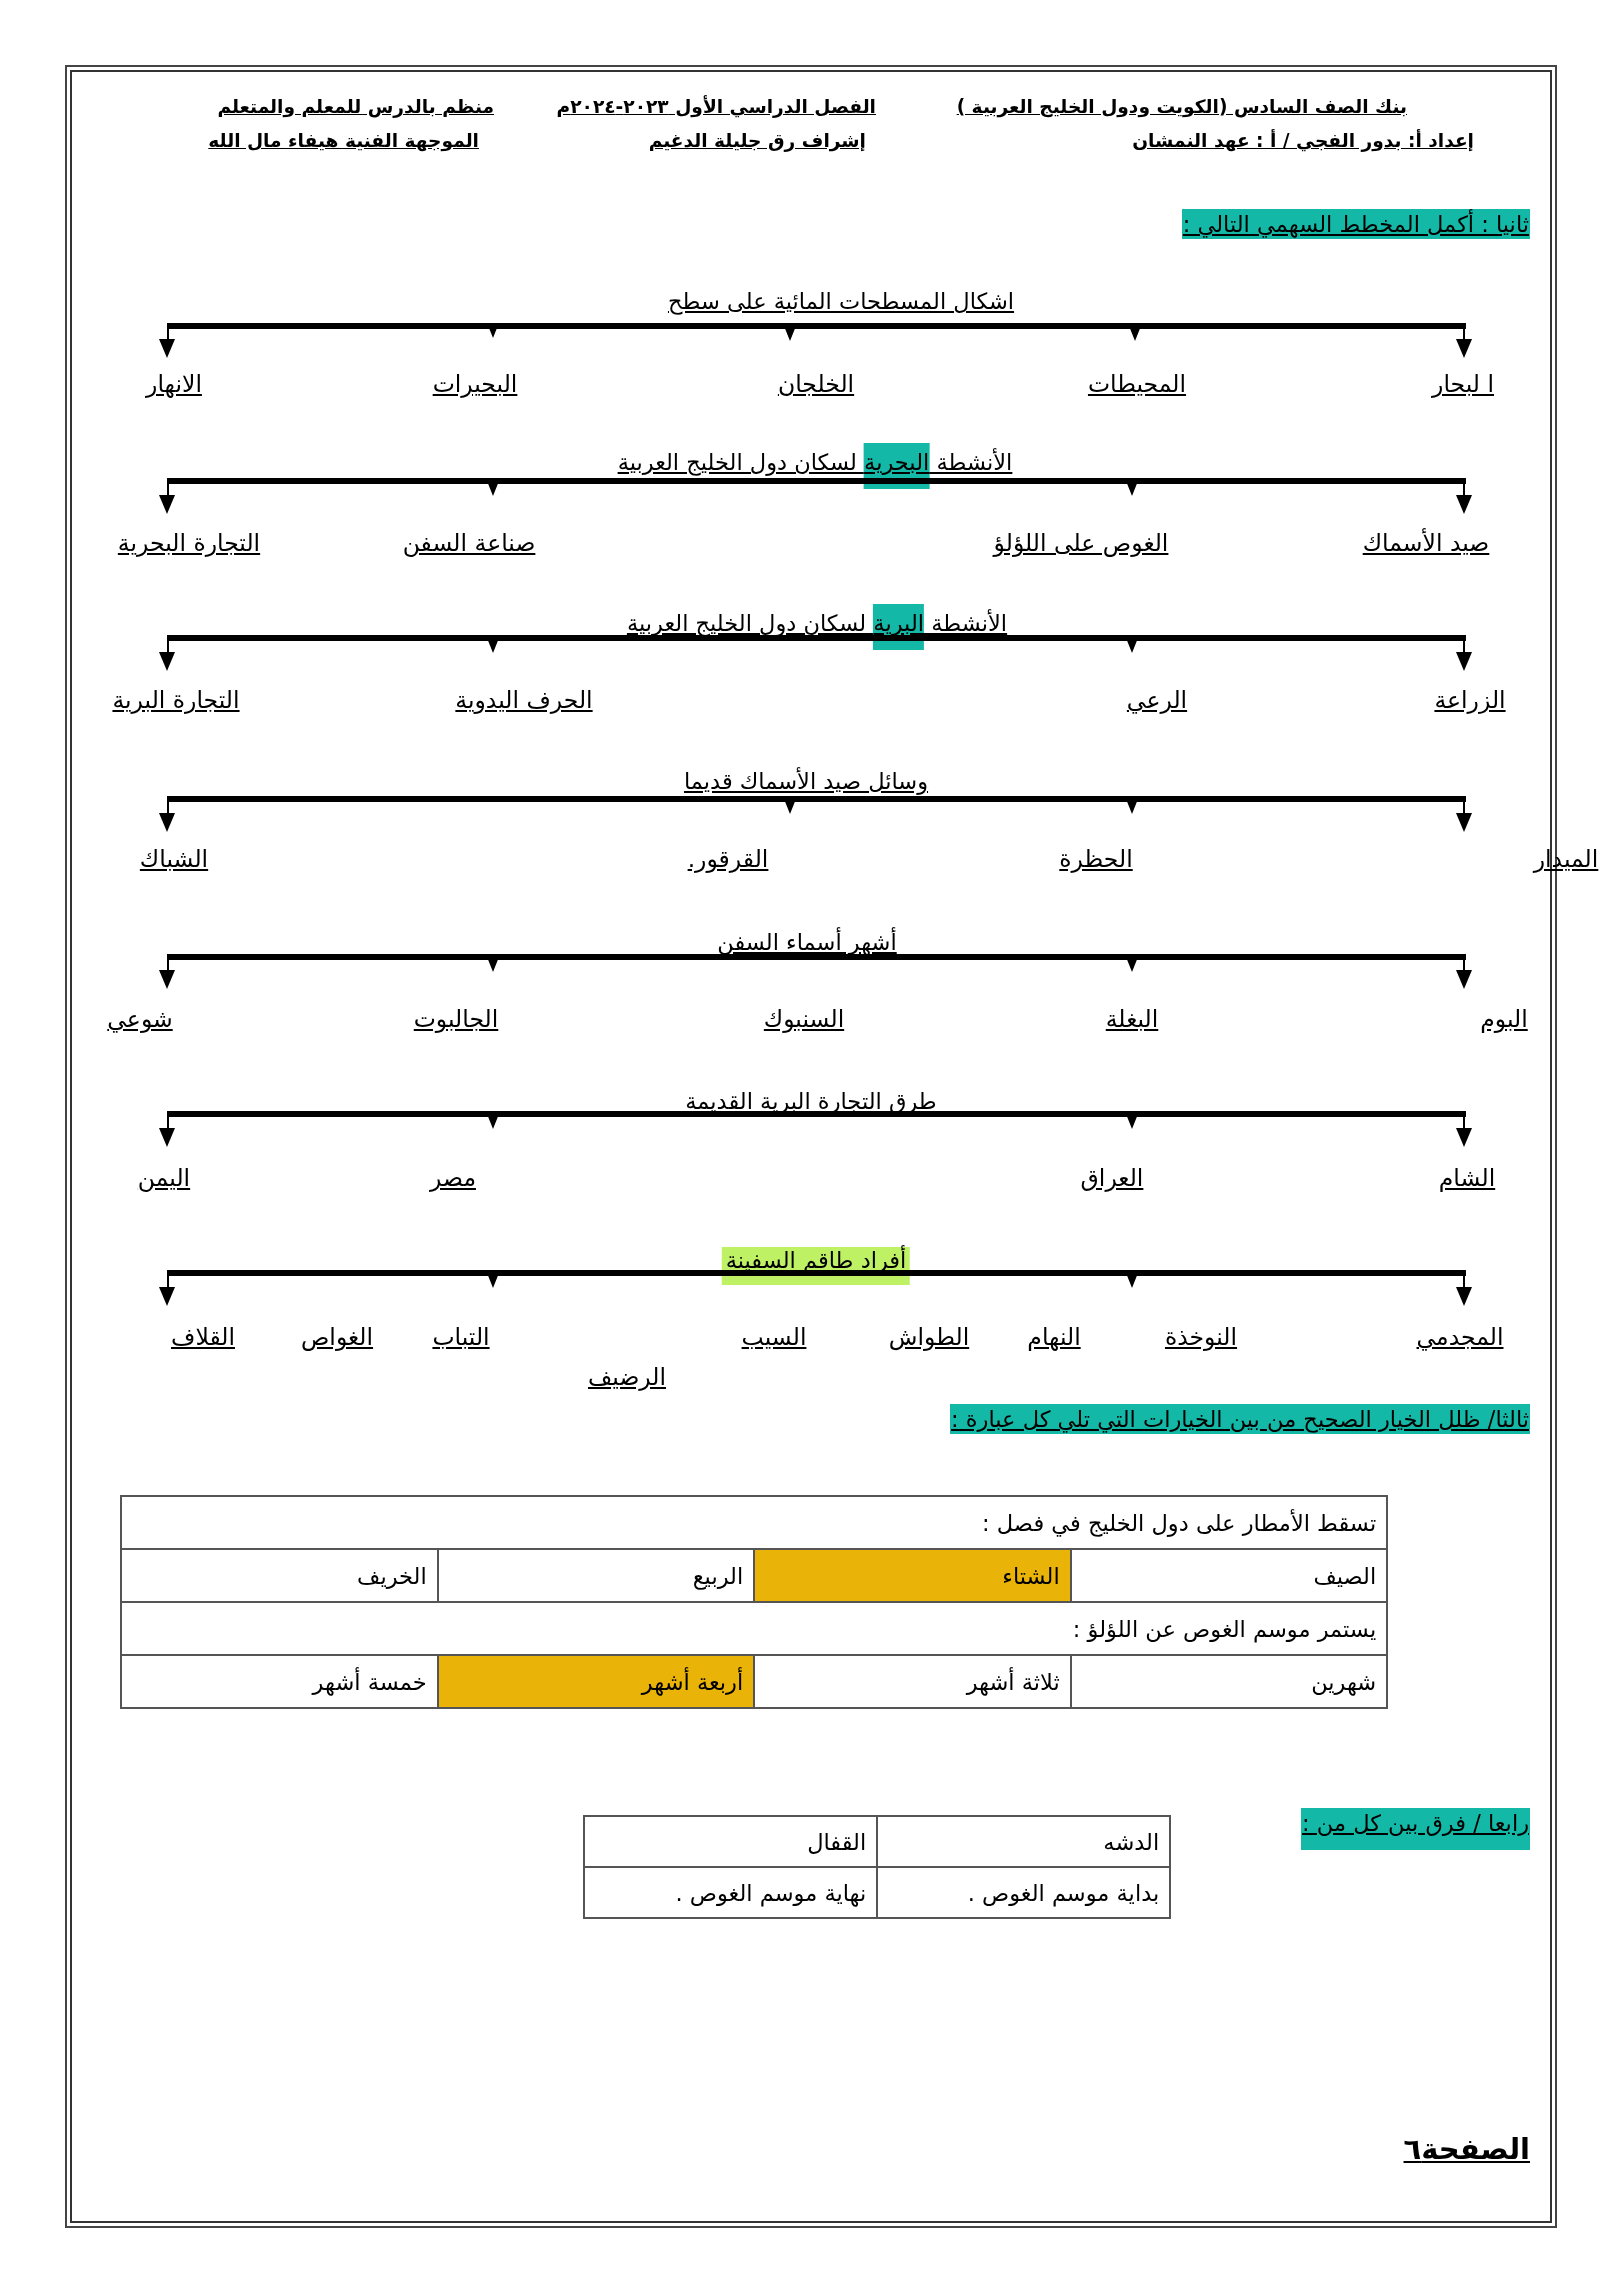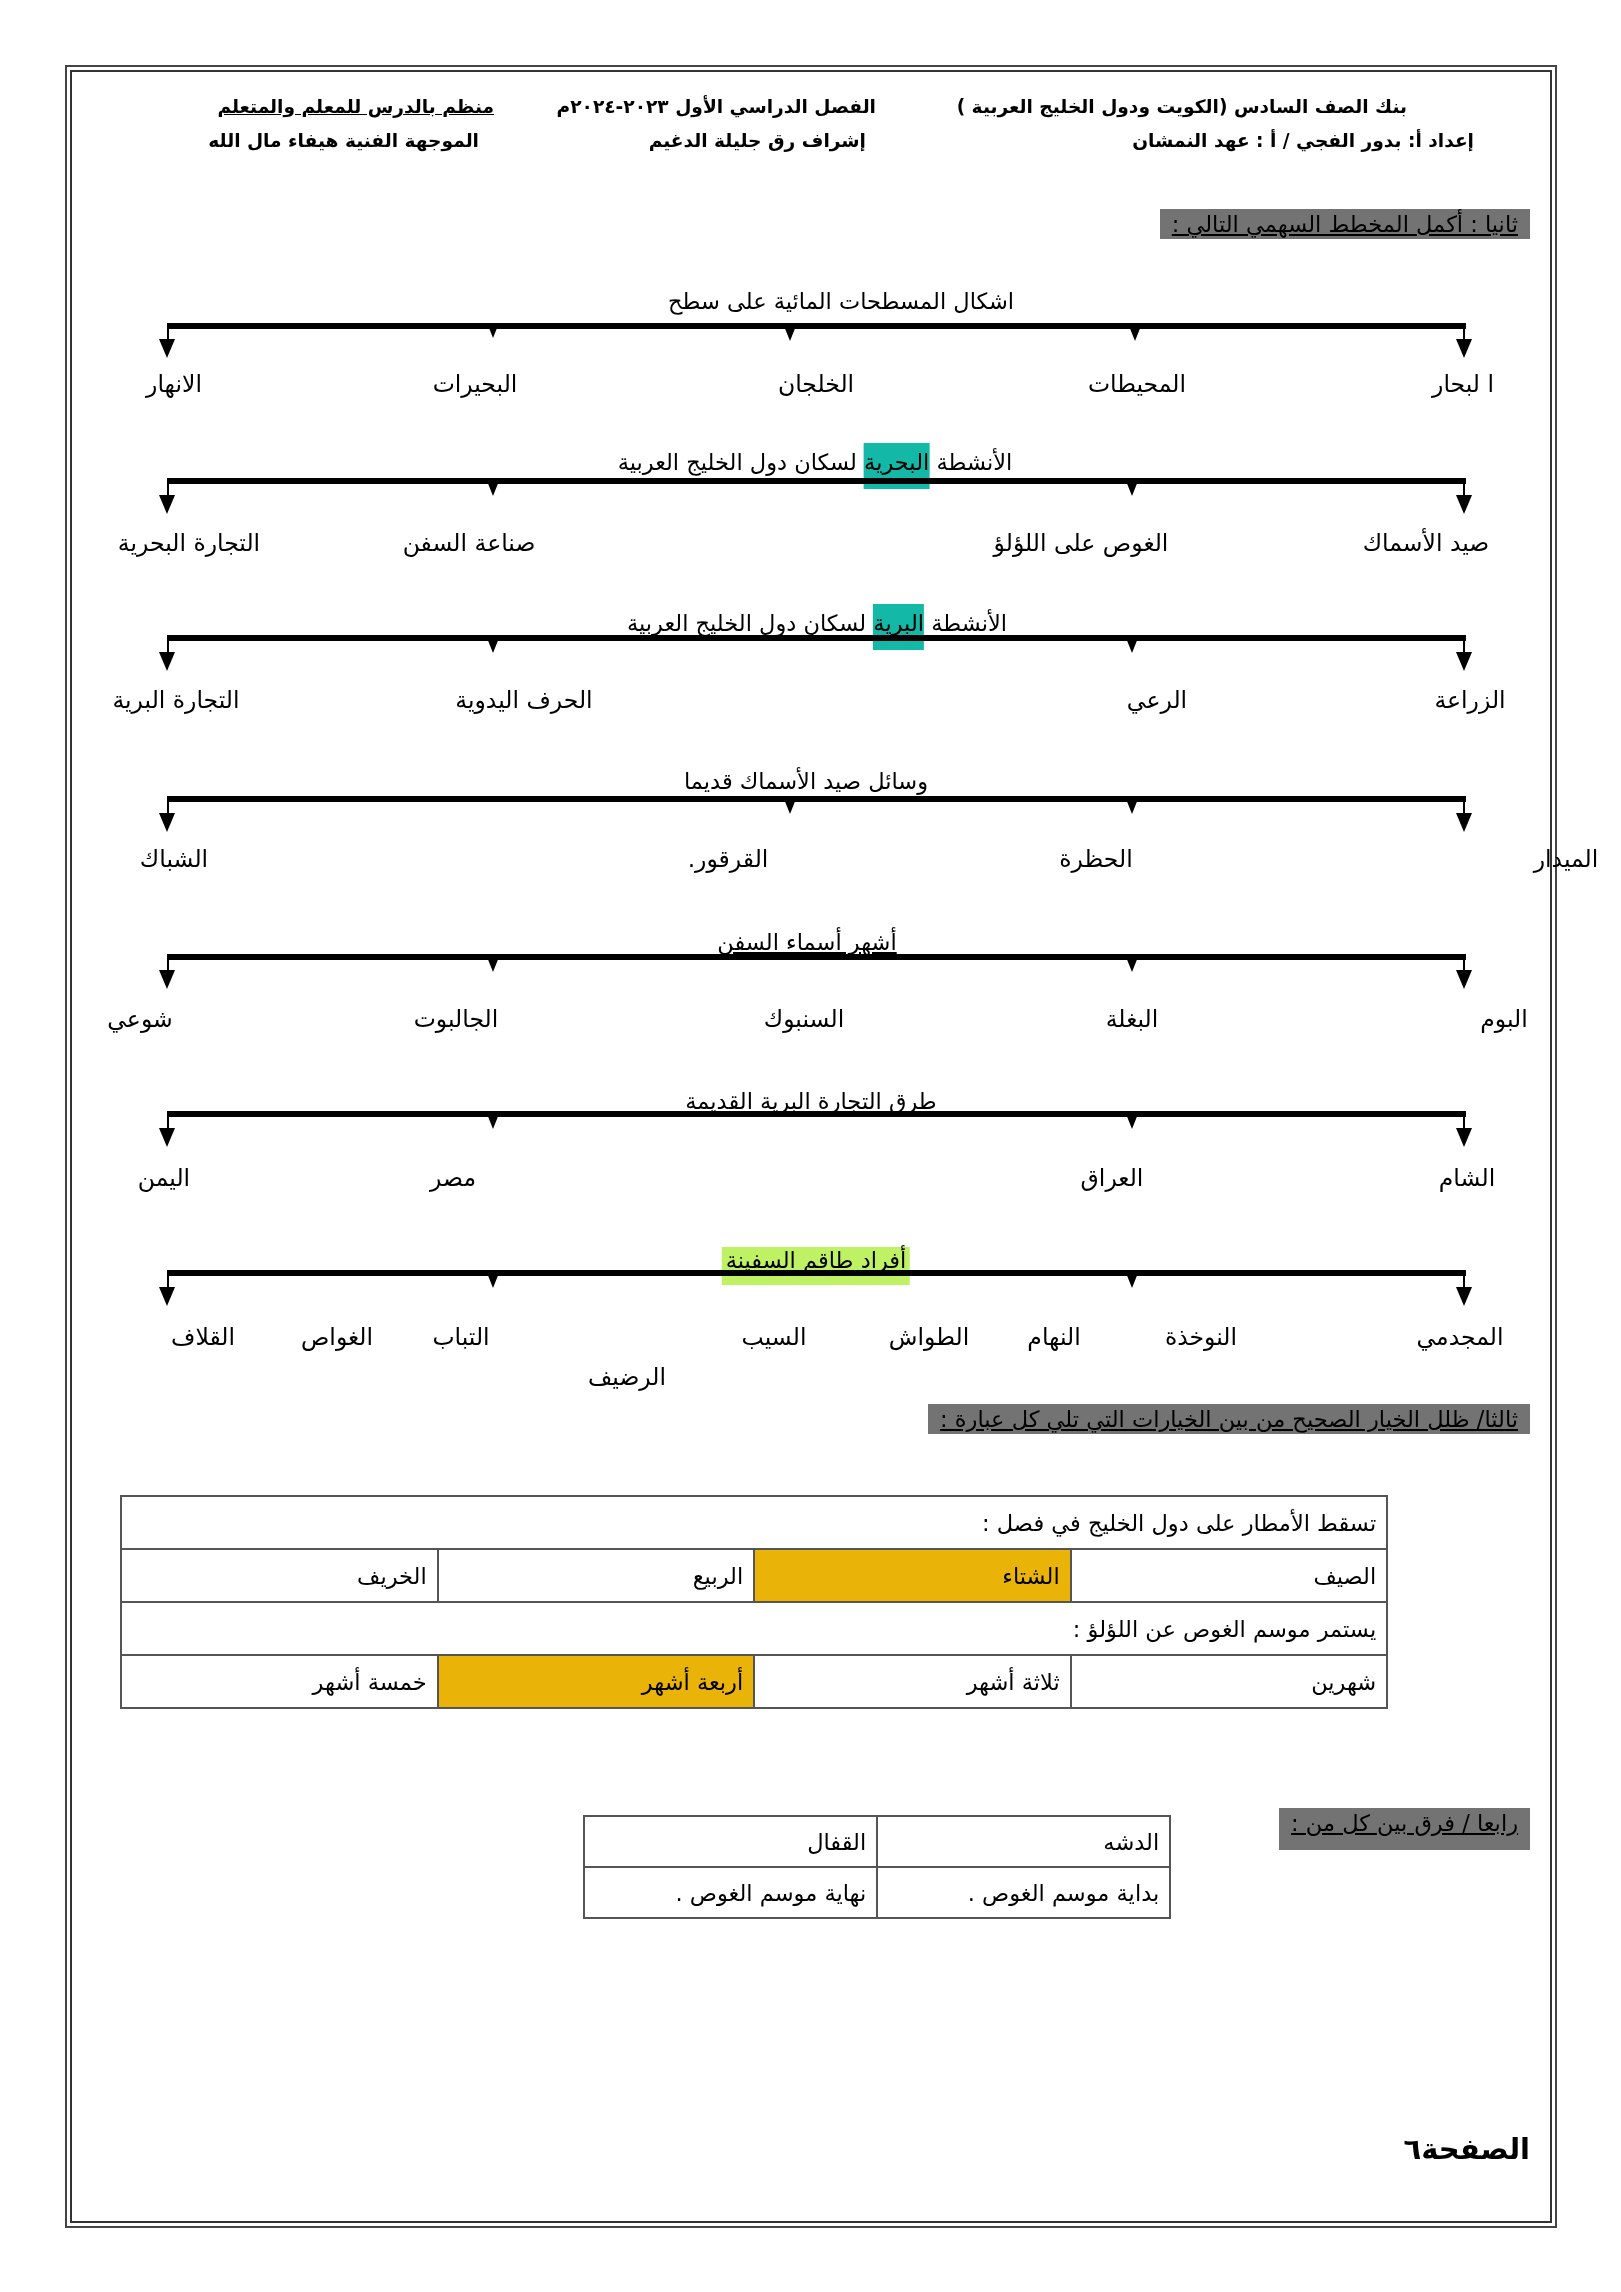--- a/index.html
+++ b/index.html
@@ -3,25 +3,25 @@
 <meta charset="utf-8">
 <style>
   html, body { margin:0; padding:0; background:#ffffff; }
   body { width:1621px; height:2293px; position:relative; overflow:hidden;
          font-family:"DejaVu Sans", sans-serif; color:#000; }
   .frame-outer { position:absolute; left:65px; top:65px; width:1492px; height:2163px;
                  border:2px solid #444; box-sizing:border-box; }
   .frame-inner { position:absolute; left:70px; top:70px; width:1482px; height:2153px;
                  border:2.9px solid #333; box-sizing:border-box; }
   .abs { position:absolute; }
-  .rtl { direction:rtl; unicode-bidi:embed; }
+  .rtl { direction:rtl; unicode-bidi:embed;text-decoration:underline; }
   .hdr { font-size:18.6px; font-weight:bold; white-space:nowrap; }
   .u { text-decoration:underline; }
-  .section-title { font-size:22.5px; white-space:nowrap; background:#737373;
-                   text-decoration:underline; padding:2px 12px; }
+  .section-title { font-size:22.5px; white-space:nowrap; background:#14b8a6;
+                   text-decoration:underline; padding:2px 1px; }
   .diagram-title { font-size:22.5px; white-space:nowrap; transform:translateX(-50%); }
   .hl { background:#14b8a6; padding:5.9px 0 13.7px 0; }
   .mainline { position:absolute; height:5.9px; background:#000; }
   .stem { position:absolute; width:2px; background:#000; }
   .tri { position:absolute; width:0; height:0; border-left:8.8px solid transparent;
          border-right:8.8px solid transparent; border-top:19.6px solid #000; }
   .tri-small { position:absolute; width:0; height:0; border-left:6.9px solid transparent;
          border-right:6.9px solid transparent; border-top:15.7px solid #000; }
   .item { position:absolute; font-size:23.5px; white-space:nowrap; transform:translateX(-50%); }
   table.mcq { position:absolute; left:120px; top:1495px; width:1268px; border-collapse:collapse;

